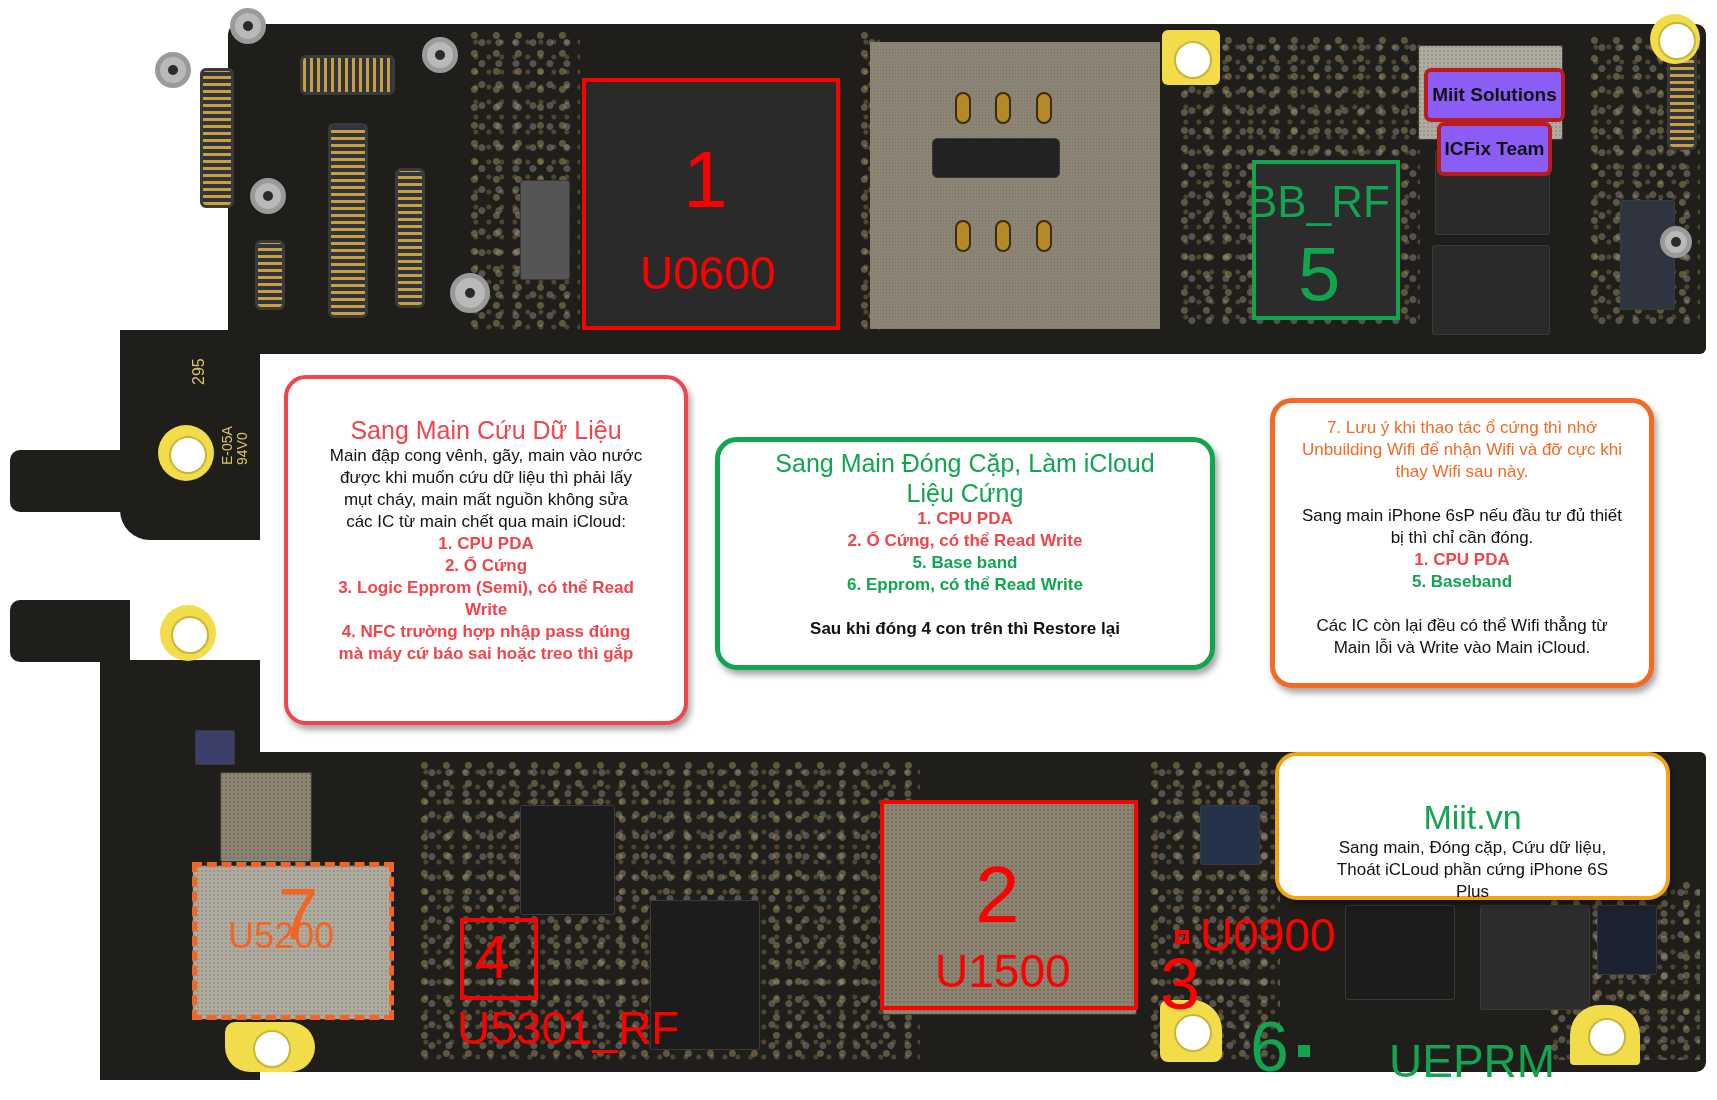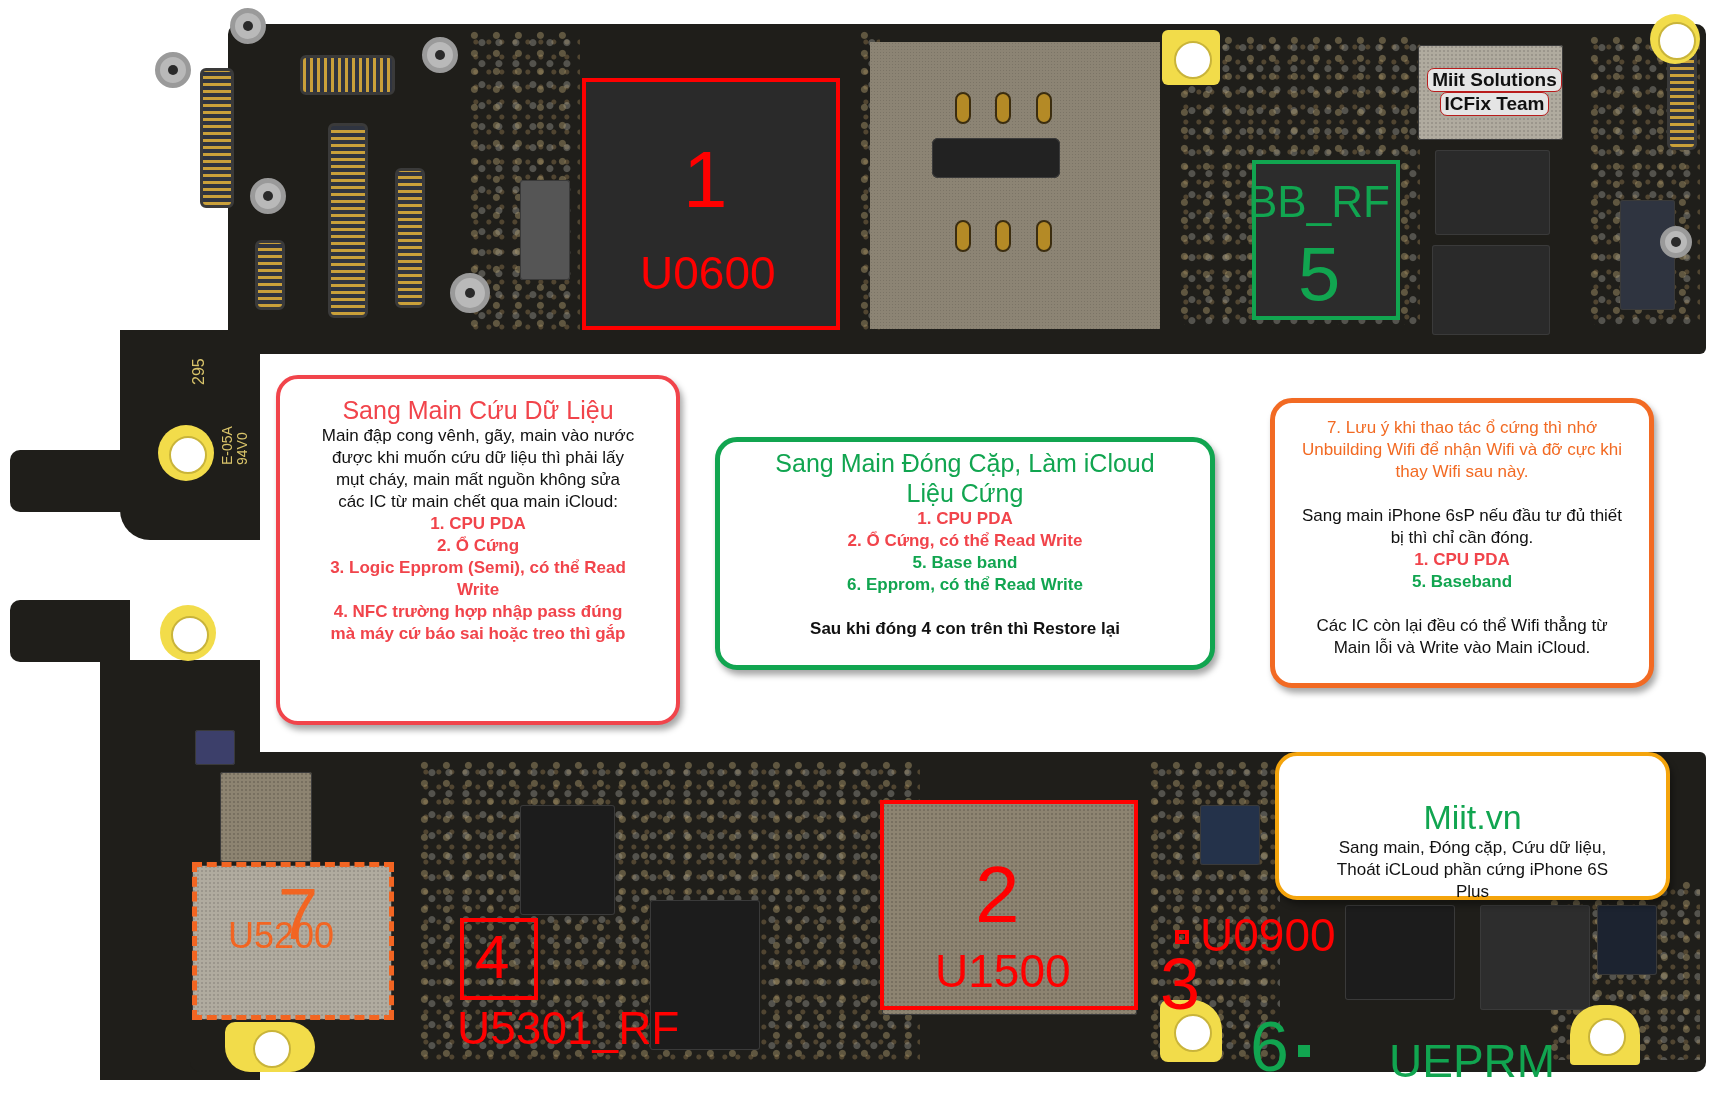--- a/index.html
+++ b/index.html
@@ -33,24 +33,24 @@
   .sim-pin { position: absolute; width: 16px; height: 32px; border-radius: 8px; background: #b48a26; border: 2px solid #3b2d10; }
 
   .ic-box { position: absolute; border: 4px solid #ff0000; }
   .ic-box.green { border-color: #11a550; }
   .ic-box.orange-dash { border: 5px dashed #f26522; }
   .ic-num { position: absolute; color: #ff0000; font-family: "Liberation Sans", sans-serif; line-height: 1; }
   .ic-num.green { color: #11a550; }
   .ic-num.orange { color: #f26522; }
 
   .watermark { position: absolute; left: 1422px; top: 68px; width: 145px; text-align: center; font-weight: bold; font-size: 19px; color: #111; line-height: 22px; }
-  .watermark span { background: #e5e5e5; border: 1px solid #b91c1c; border-radius: 7px; padding: 0 4px; display: inline-block; }
+  .watermark span { background: #8b5cf6; border: 4px solid #b91c1c; border-radius: 7px; padding: 12px 4px; display: inline-block; }
 
   .note { position: absolute; background: #fff; border-radius: 22px; text-align: center; box-shadow: 3px 5px 6px rgba(0,0,0,.35); }
-  .note-red { left: 276px; top: 375px; width: 404px; height: 350px; border: 4px solid #f1444b; padding-top: 16px; }
+  .note-red { left: 284px; top: 375px; width: 404px; height: 350px; border: 4px solid #f1444b; padding-top: 36px; }
   .note-green { left: 715px; top: 437px; width: 500px; height: 233px; border: 5px solid #11a550; padding-top: 6px; }
   .note-orange { left: 1270px; top: 398px; width: 384px; height: 290px; border: 5px solid #f26a23; padding-top: 14px; }
   .note-yellow { left: 1275px; top: 752px; width: 395px; height: 148px; border: 4px solid #f4a40c; padding-top: 6px; }
 
   .t-title { font-size: 25px; line-height: 30px; }
   .t-body { font-size: 17px; line-height: 22px; color: #111; }
   .t-bold { font-size: 17px; line-height: 22px; font-weight: bold; }
   .c-red { color: #f1444b; }
   .c-green { color: #11a550; }
   .c-orange { color: #f26a23; }

